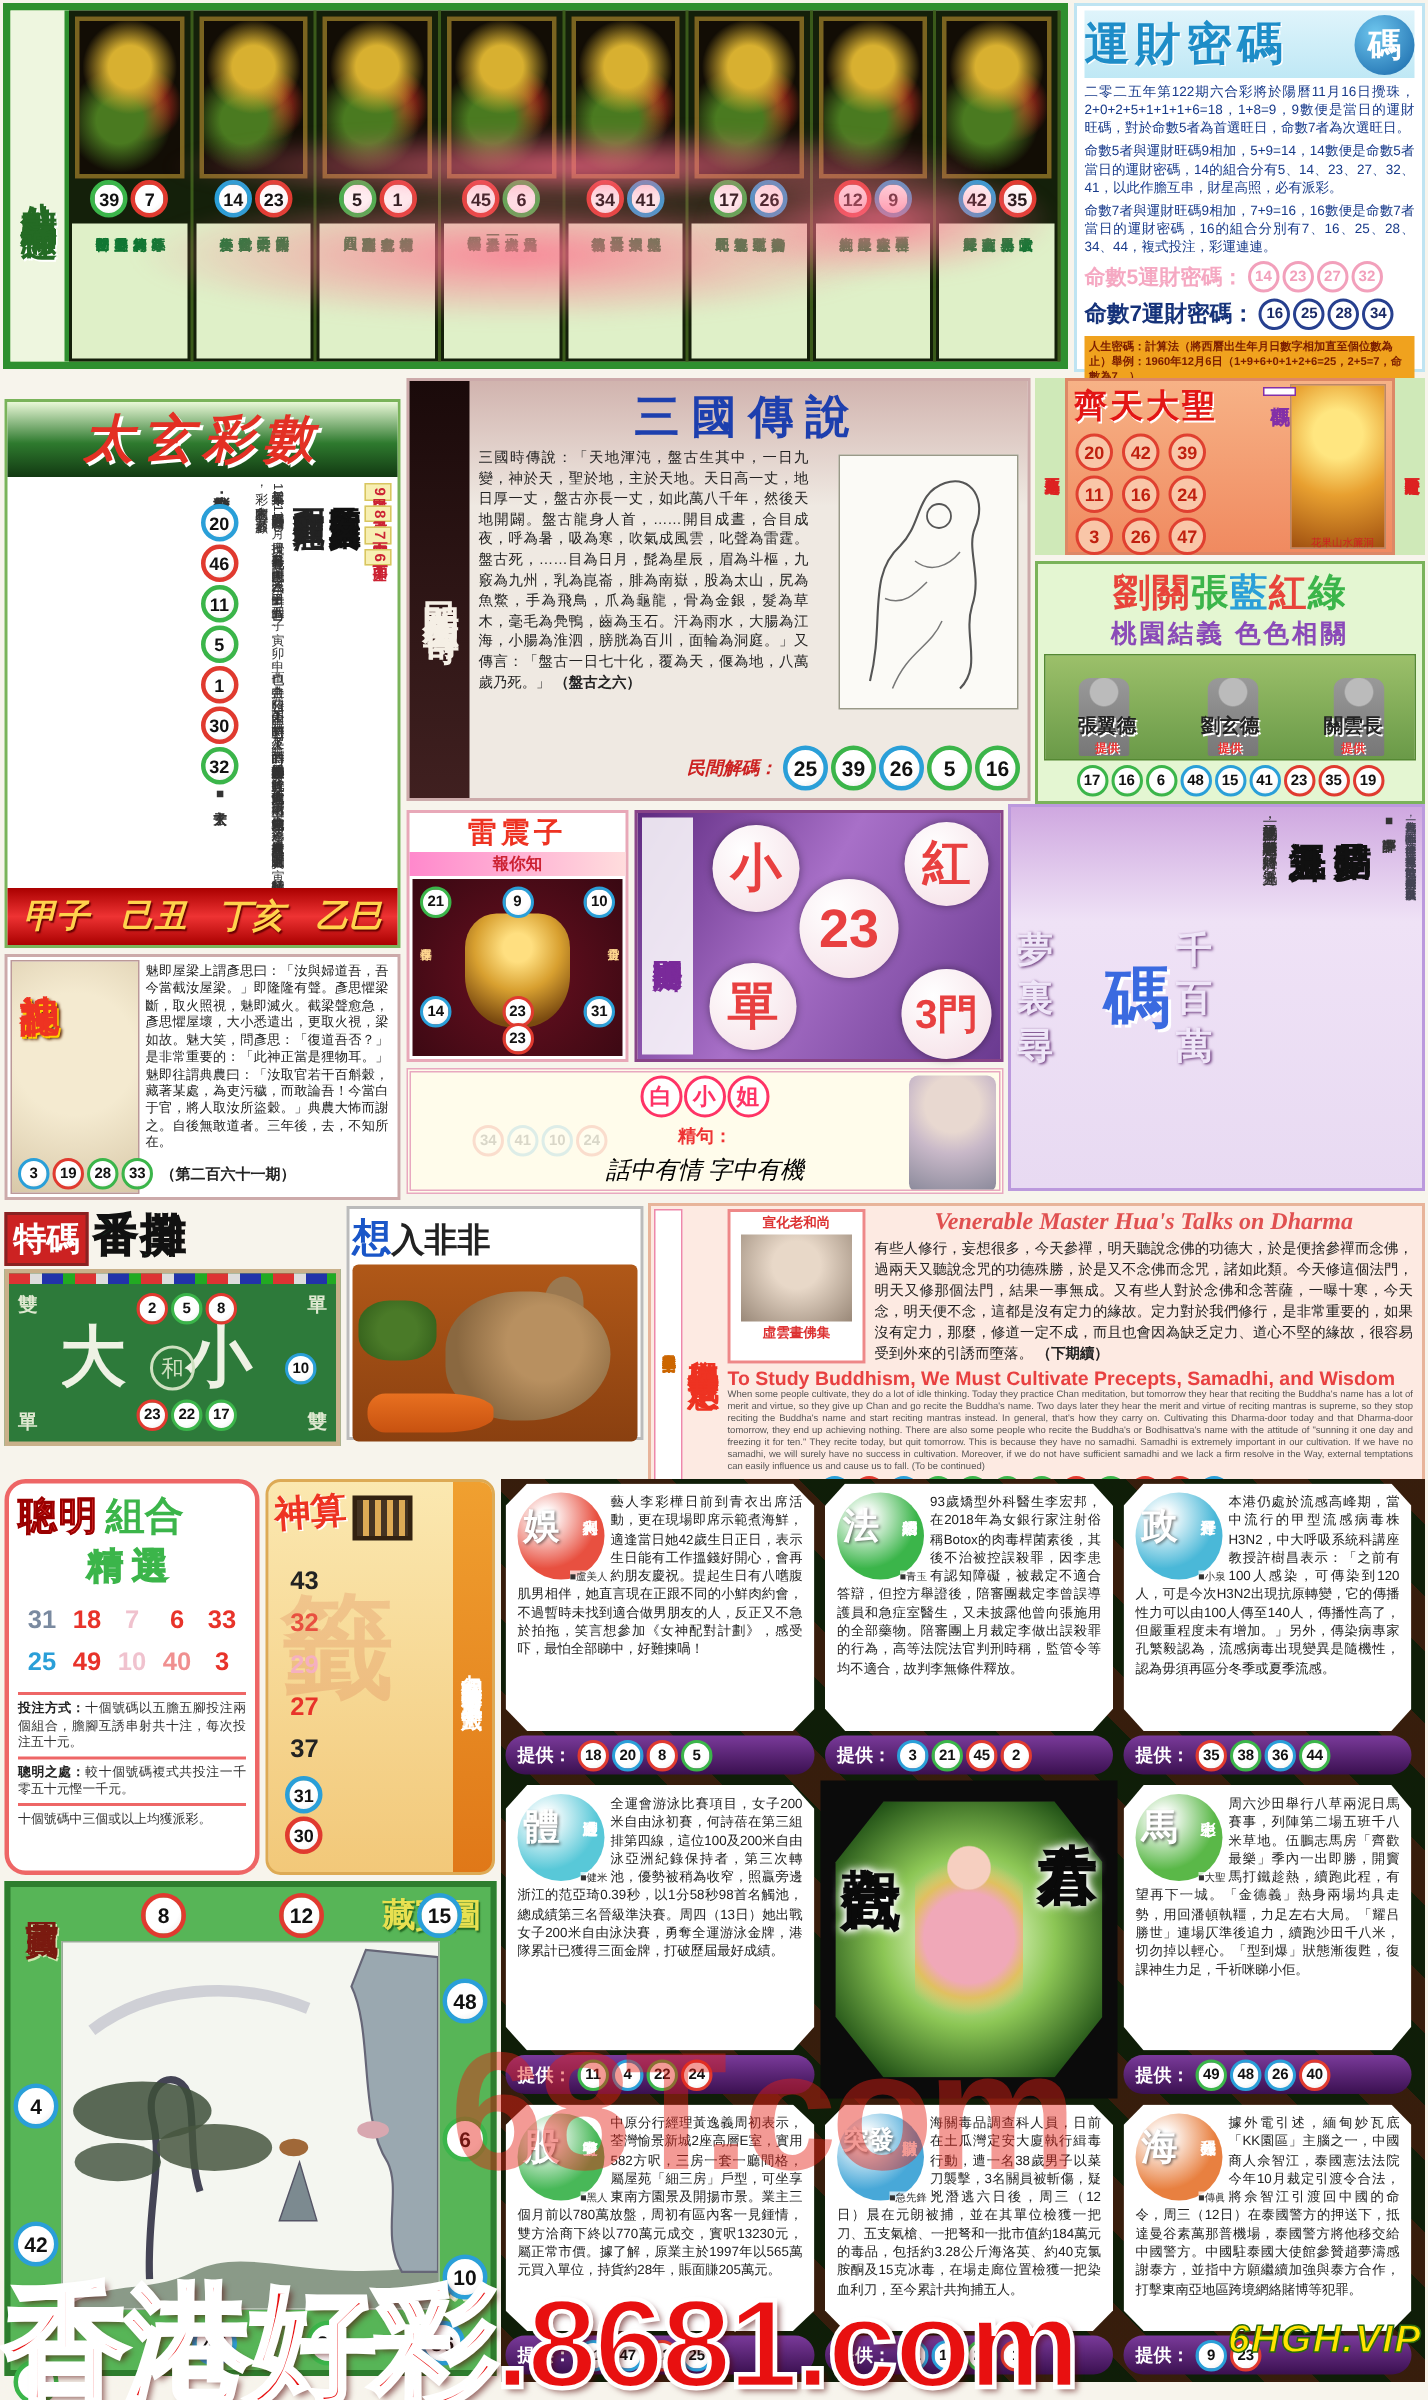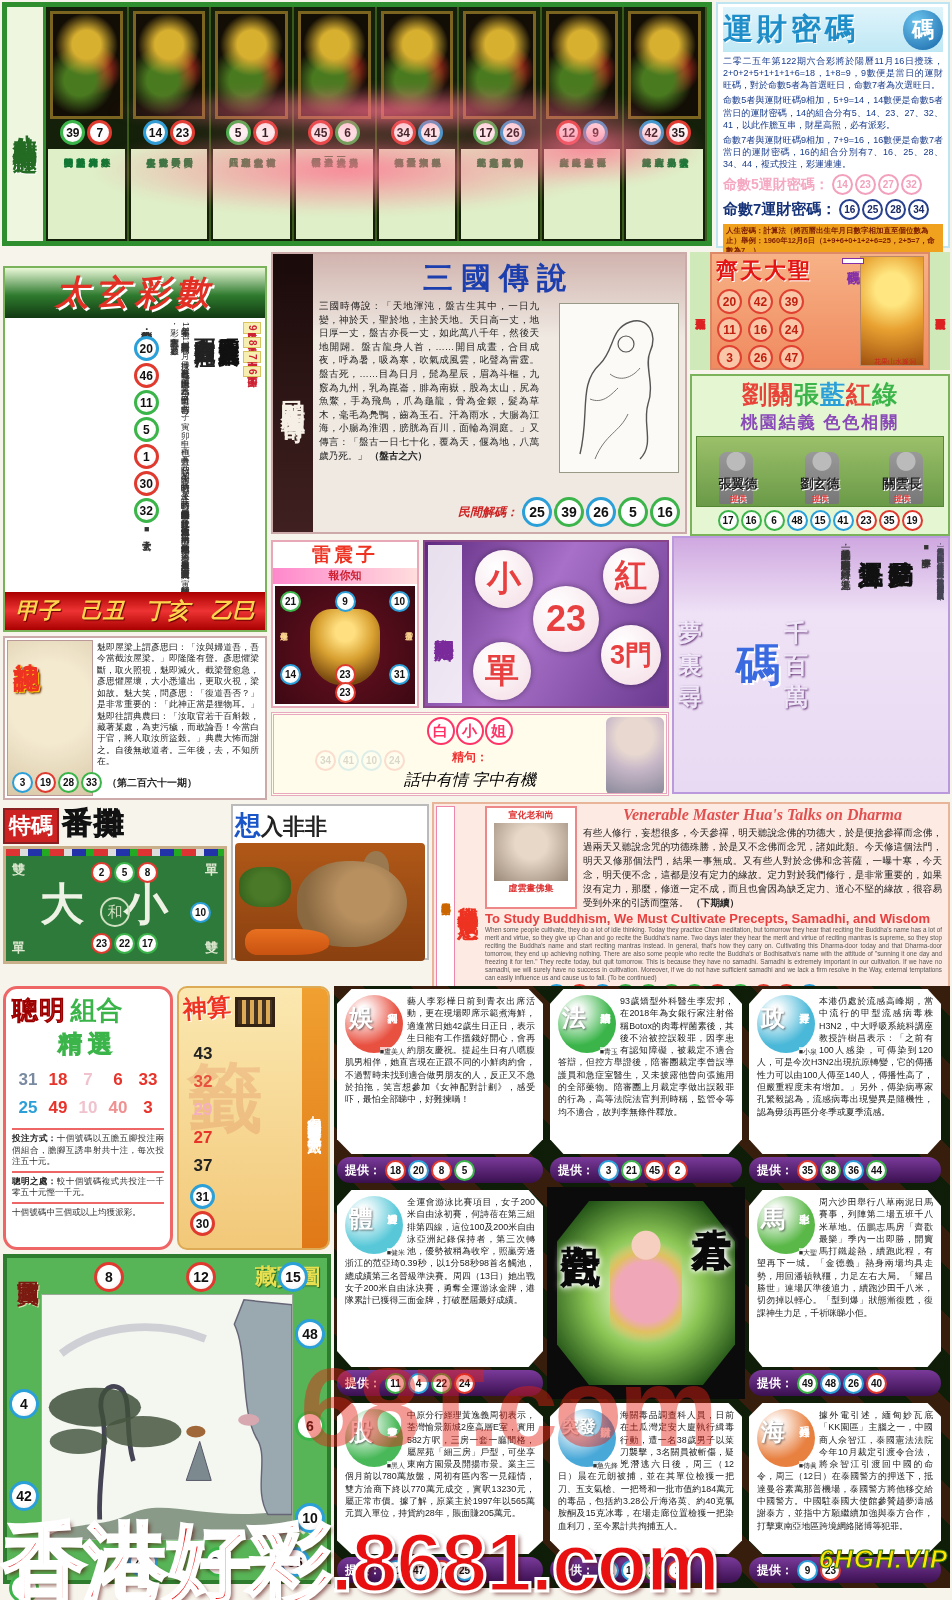--- a/index.html
+++ b/index.html
@@ -551,21 +551,21 @@
 
   <div class="sec s-kb">
     <div class="kb-strip">
         <span>今期開邊瓣</span>
       </div>
     <div class="kb-area">
       <div class="kb-c" style="left:10px;top:8px;width:58px;height:58px;font-size:34px">小</div>
       <div class="kb-c" style="right:8px;top:6px;width:56px;height:56px;font-size:32px">紅</div>
       <div class="kb-c" style="left:68px;top:44px;width:66px;height:66px;font-size:36px">23</div>
       <div class="kb-c" style="left:8px;bottom:6px;width:58px;height:58px;font-size:34px">單</div>
-      <div class="kb-c" style="right:6px;bottom:21px;width:60px;height:60px;font-size:27px">3門</div>
+      <div class="kb-c" style="right:6px;bottom:0;width:60px;height:60px;font-size:27px">3門</div>
     </div>
   </div>
 
   <div class="sec s-ml">
     <div class="ml-title">
       <span class="a">夢裏尋</span>
       <span class="big">碼</span>
       <span class="a">千百萬</span>
     </div>
     <div class="ml-mid">

